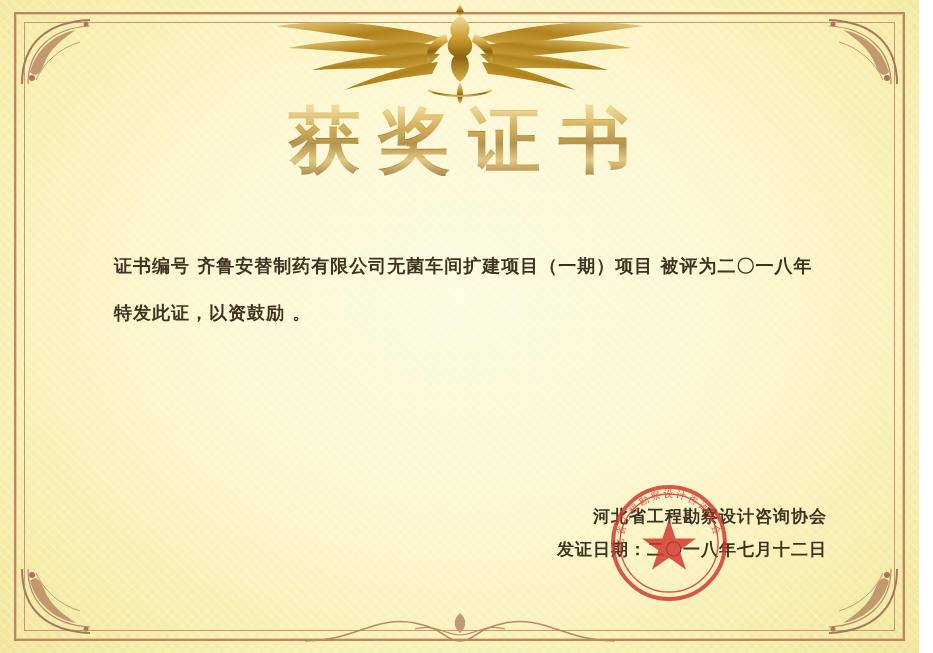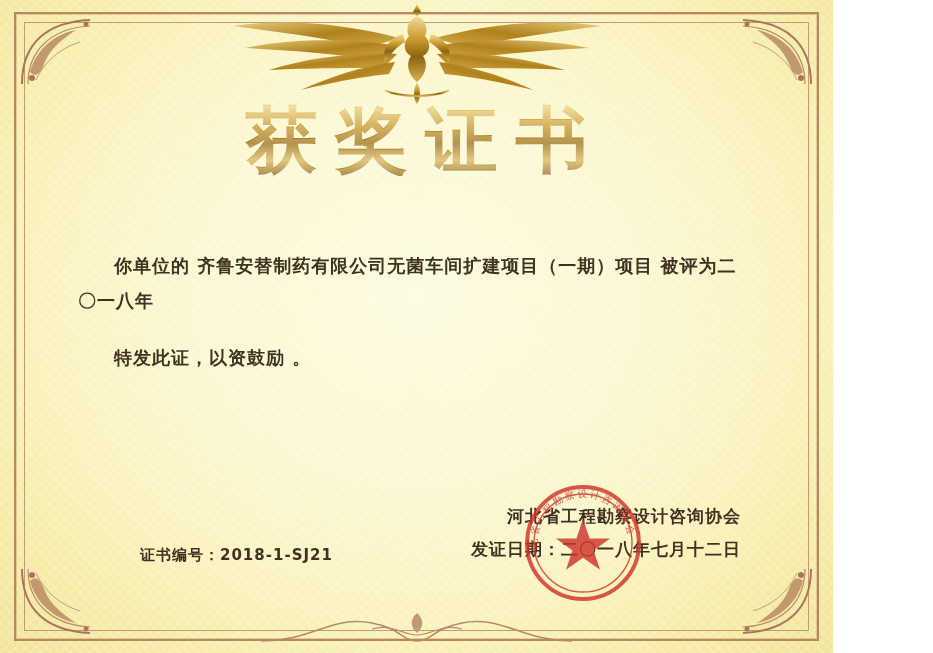--- a/index.html
+++ b/index.html
@@ -5,21 +5,21 @@
   html, body {
     margin: 0;
     padding: 0;
     background: #ffffff;
   }
   body {
     font-family: "Liberation Sans", sans-serif;
   }
   .certificate {
     position: relative;
-    width: 833px;
+    width: 919px;
     height: 653px;
     overflow: hidden;
     background:
       radial-gradient(ellipse at 50% 45%, #fdfbe0 0%, #fcf8d4 35%, #faf3bf 62%, #f6eca8 82%, #f2e59a 100%);
   }
   
   .texture {
     position: absolute;
     inset: 0;
     background-image:
@@ -125,21 +125,21 @@
     margin-bottom: 26px;
   }
   .para {
     font-size: 18px;
     font-weight: bold;
     color: #3f3220;
     line-height: 1.95;
     letter-spacing: 1px;
   }
   .para.indent { text-indent: 36px; }
-  .para.second { margin-top: 22px; }
+  .para.second { margin-top: 12px; }
 
   .signature-block {
     position: absolute;
     right: 92px;
     bottom: 88px;
     text-align: right;
     color: #3f3220;
     font-family: "DejaVu Sans", sans-serif;
     font-weight: bold;
     font-size: 17px;
@@ -269,34 +269,31 @@
 
       <g stroke="url(#goldg)" stroke-width="2" fill="none">
         <path d="M248 92 C264 100 296 100 312 92"></path>
       </g>
     </svg>
   </div>
 
   <div class="title-zh">获奖证书</div>
 
   <div class="body-text">
-    <div class="para indent">你单位的 齐鲁安替制药有限公司无菌车间扩建项目（一期）项目 被评为二〇一八年</div>
+    <div class="para indent">证书编号 齐鲁安替制药有限公司无菌车间扩建项目（一期）项目 被评为二〇一八年</div>
     <div class="para indent second">特发此证，以资鼓励 。</div>
   </div>
 
   <div class="signature-block">
     <div>河北省工程勘察设计咨询协会</div>
     <div class="issue-date-row">
       <span>发证日期：</span><span>二〇一八年七月十二日</span>
     </div>
   </div>
 
-  <div class="cert-no">
-    <span>证书编号：</span><span>2018-1-SJ21</span>
-  </div>
 
   <div class="seal">
     <svg viewBox="0 0 124 124">
       <defs>
         <path id="sealcircle" d="M62,62 m-46,0 a46,46 0 1,1 92,0 a46,46 0 1,1 -92,0"></path>
       </defs>
       <circle cx="62" cy="62" r="56" fill="none" stroke="#d0342c" stroke-width="4"></circle>
       <circle cx="62" cy="62" r="49" fill="none" stroke="#d0342c" stroke-width="1.4"></circle>
 
       <path d="M62 38 L68.6 57.4 L89 57.4 L72.6 69.4 L79 88.8 L62 76.8 L45 88.8 L51.4 69.4 L35 57.4 L55.4 57.4 Z" fill="#d0342c"></path>

